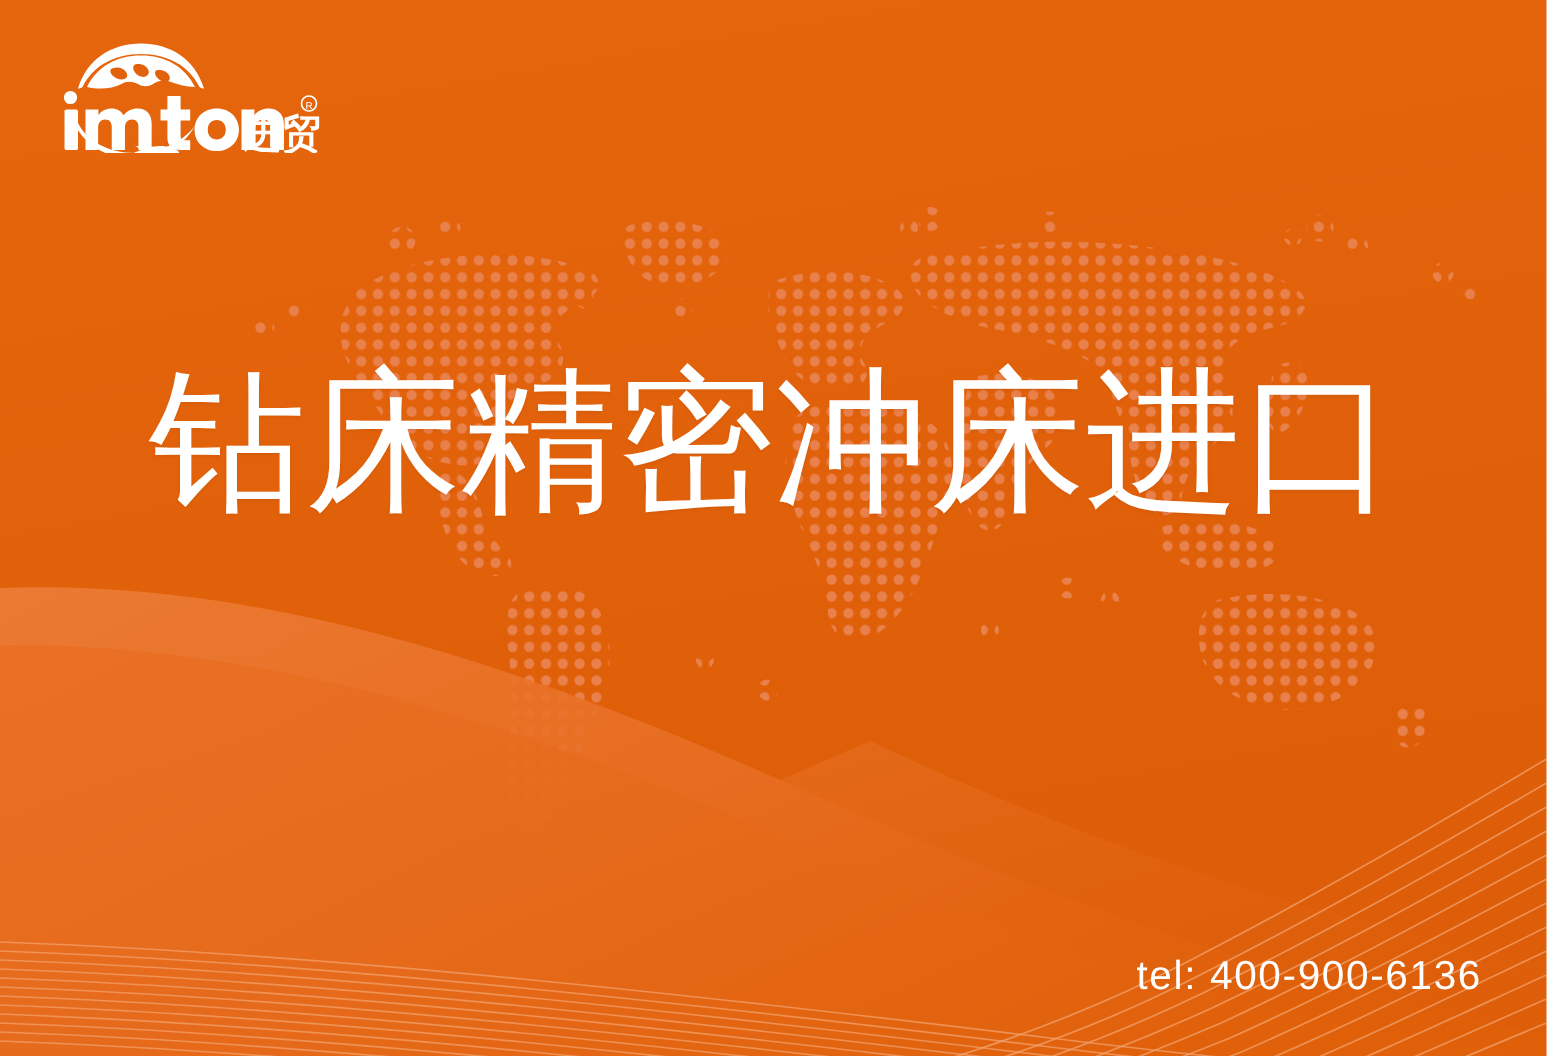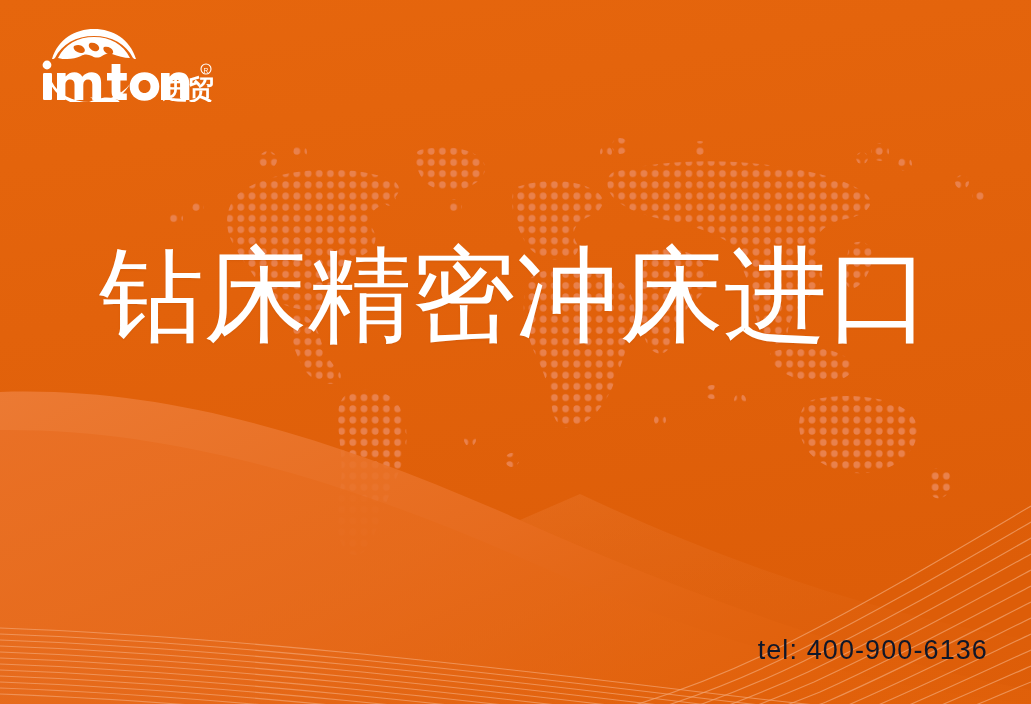--- a/index.html
+++ b/index.html
@@ -66,21 +66,21 @@
     letter-spacing: 0px;
     white-space: nowrap;
     text-shadow: 0 1px 2px rgba(120,48,0,0.10);
   }
 
   
   #phone {
     position: absolute;
     right: 43px;
     bottom: 38px;
-    color: #0f172a;
+    color: #ffffff;
     font-size: 27px;
     line-height: 32px;
     letter-spacing: 1.1px;
     white-space: nowrap;
     z-index: 6;
     font-family: "Liberation Sans", "DejaVu Sans", sans-serif;
   }
 </style>
 </head>
 <body>

